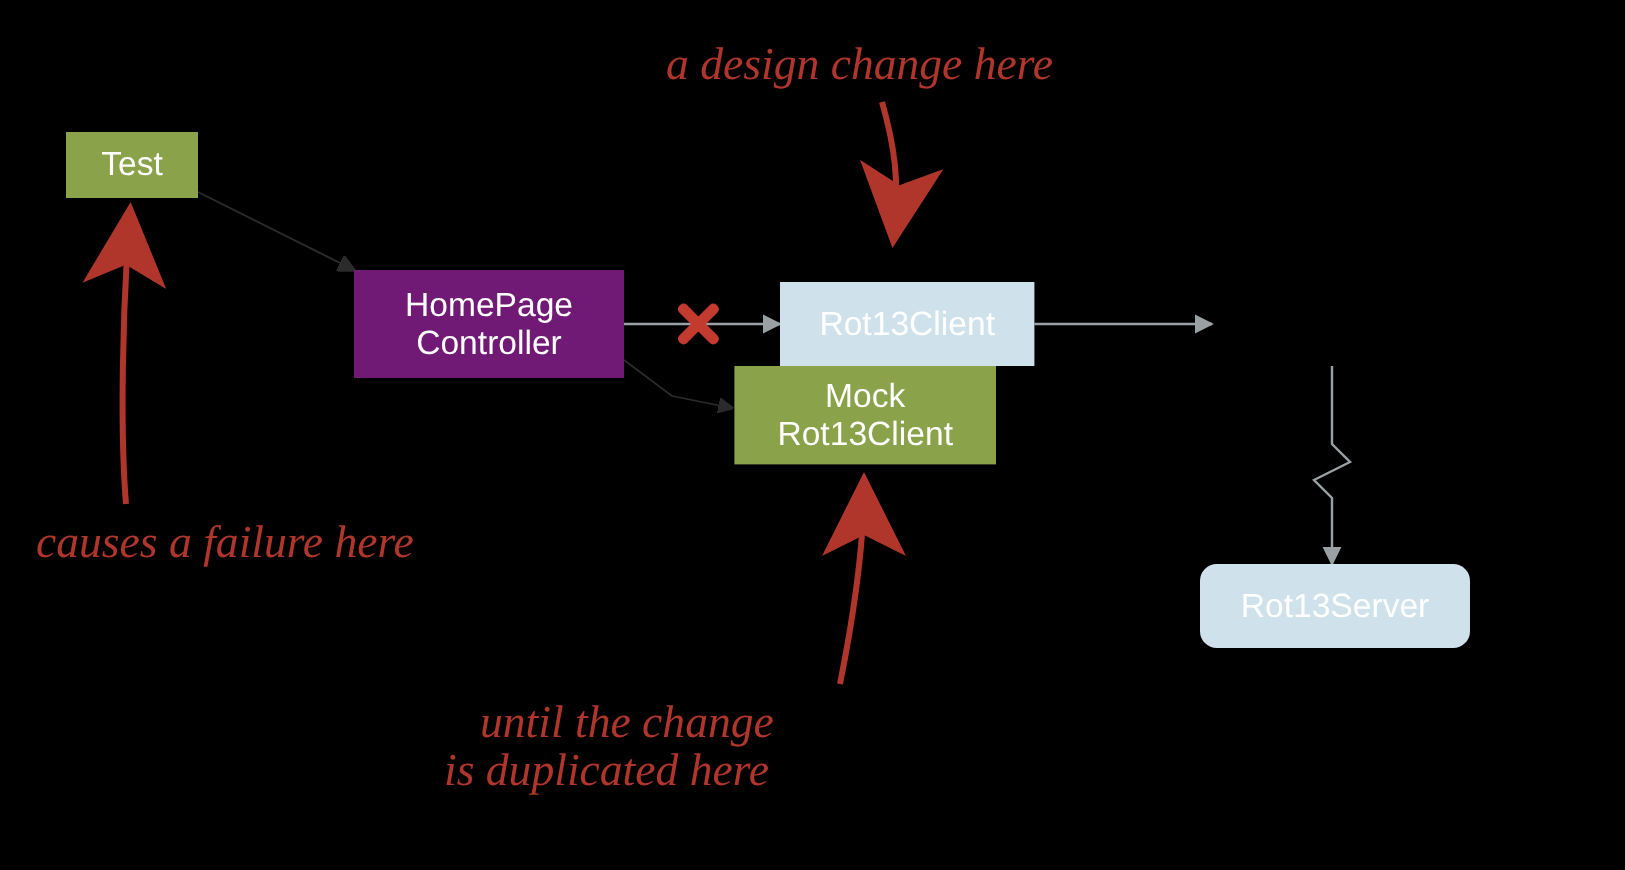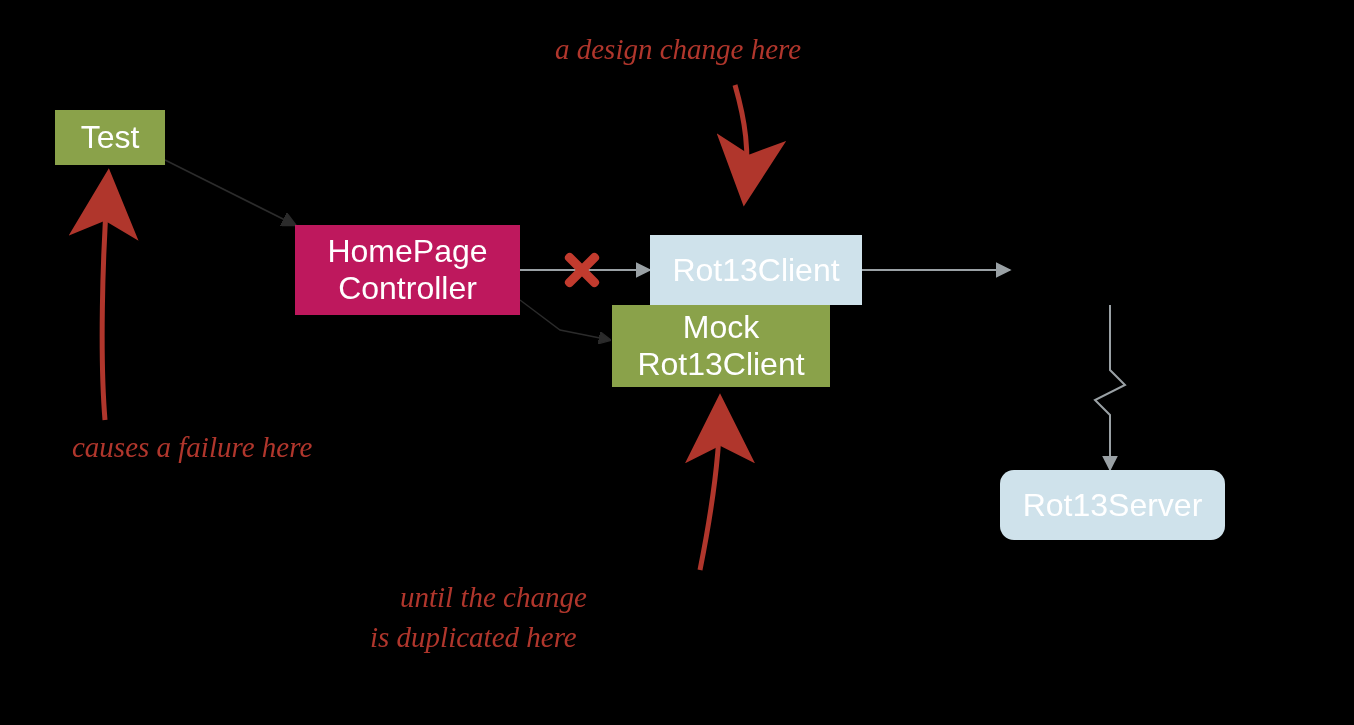--- a/index.html
+++ b/index.html
@@ -16,37 +16,37 @@
     width: 1354px;
     height: 725px;
   }
   .box {
     position: absolute;
     display: flex;
     align-items: center;
     justify-content: center;
     text-align: center;
     color: #fff;
-    font-size: 32px;
+    font-size: 28px;
     line-height: 1.15;
     font-weight: 400;
     border: 2px solid rgba(255,255,255,0.0);
     box-sizing: border-box;
     padding: 4px 13px;
   }
   .box .inner { display: block; }
   .green  { background: #8aa24a; }
-  .blue   { background: #be185d; }
+  .blue   { background: #701a75; }
   .lblue  { background: #cfe2eb; color: #fff; }
   .annot {
     position: absolute;
     color: #b0362c;
     font-family: "Comic Sans MS", "Brush Script MT", cursive;
     font-style: italic;
-    font-size: 29px;
+    font-size: 38px;
     line-height: 1.2;
     white-space: pre;
   }
   .cross {
     position: absolute;
     width: 44px;
     height: 44px;
   }
   .cross::before, .cross::after {
     content: "";
@@ -124,18 +124,18 @@
 
 
   <div class="box lblue" style="left:1000px; top:470px; width:225px; height:70px;border-radius:14px;">
     <span class="inner">Rot13Server</span>
   </div>
 
   <div class="cross" style="left:560px; top:248px;"></div>
 
   <div class="annot" style="left:555px; top:32px;">a design change here</div>
 
-  <div class="annot" style="left:30px; top:430px;margin-left:42px;">causes a failure here</div>
+  <div class="annot" style="left:30px; top:430px;">causes a failure here</div>
 
   <div class="annot" style="left:400px; top:580px;">until the change</div>
   <div class="annot" style="left:370px; top:620px;text-align:right;">is duplicated here</div>
 
 </div>
 
 </body></html>

